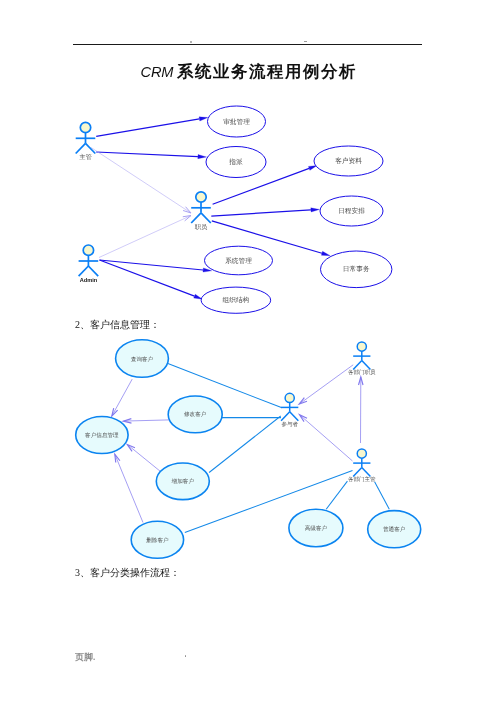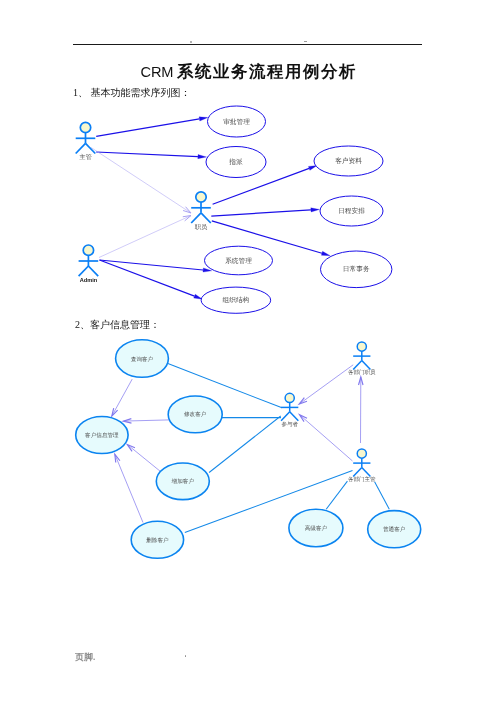--- a/index.html
+++ b/index.html
@@ -3,38 +3,37 @@
 <meta charset="utf-8">
 <style>
   html,body{margin:0;padding:0;background:#ffffff;}
   body{width:496px;height:702px;position:relative;overflow:hidden;
        font-family:"Liberation Serif",serif;}
   .page{position:absolute;inset:0;}
   .hdr-rule{position:absolute;left:73px;top:44px;width:349px;height:0;border-top:1.2px solid #1a1a1a;}
   .hdr-dot{position:absolute;width:2px;height:2px;background:#9a9a9a;border-radius:50%;}
   .doc-title{position:absolute;left:0;top:61px;width:496px;text-align:center;
        font-family:"Liberation Sans",sans-serif;font-size:16.5px;color:#111;white-space:nowrap;}
-  .doc-title .t-latin{font-weight:normal;font-size:14.6px;letter-spacing:-0.2px;}
+  .doc-title .t-latin{font-weight:normal;font-size:14.6px;letter-spacing:-0.2px;font-style:italic;}
   .doc-title .t-cjk{font-weight:bold;font-size:16.4px;letter-spacing:1.6px;margin-right:-1.6px;}
   .sec{position:absolute;font-family:"Liberation Serif",serif;font-size:10px;color:#161616;white-space:nowrap;}
   .sec .num{letter-spacing:0px;}
   .footer{position:absolute;left:75px;top:651px;font-size:9px;color:#8d8d8d;font-family:"Liberation Serif",serif;font-weight:bold;}
   .footer-dot{position:absolute;left:184.5px;top:655px;width:1.8px;height:1.8px;background:#8d8d8d;border-radius:50%;}
   svg{position:absolute;}
 </style>
 </head>
 <body>
 
 <div class="page">
   <div class="hdr-rule"></div>
   <div class="hdr-dot" style="left:190px;top:40.5px"></div>
   <div class="hdr-dot" style="left:304px;top:40.5px;width:3px;height:1.5px;border-radius:0"></div>
   <div class="doc-title"><span class="t-latin">CRM </span><span class="t-cjk">系统业务流程用例分析</span></div>
 
-  <div class="sec" style="left:73px;top:86px"><span class="num">1、 </span><span>基本功能需求序列图：</span></div>
 
   <svg id="diagram1" width="496" height="702" style="left:0;top:0">
       <g>
         <line x1="96.2" y1="136.3" x2="199.4192802683977" y2="118.92737270325983" stroke="#1b10e8" stroke-width="1.2"></line>
         <polygon points="207.90,117.50 199.77,121.00 199.07,116.86" fill="#1b10e8" stroke="#1b10e8" stroke-width="0.25"></polygon>
       </g>
       <g>
         <line x1="96.1" y1="152" x2="197.90880648978288" y2="156.61090609102277" stroke="#1b10e8" stroke-width="1.2"></line>
         <polygon points="206.50,157.00 197.81,158.71 198.00,154.51" fill="#1b10e8" stroke="#1b10e8" stroke-width="0.25"></polygon>
       </g>
@@ -204,16 +203,17 @@
       <g>
         <circle cx="361.8" cy="453.6" r="4.5760000000000005" fill="#f7f7ce" stroke="#0a7ff5" stroke-width="1.496"></circle>
         <line x1="361.8" y1="458.17600000000004" x2="361.8" y2="467.504" stroke="#0a7ff5" stroke-width="1.496"></line>
         <line x1="353.176" y1="463.10400000000004" x2="370.42400000000004" y2="463.10400000000004" stroke="#0a7ff5" stroke-width="1.496"></line>
         <line x1="361.8" y1="467.504" x2="353.176" y2="476.48" stroke="#0a7ff5" stroke-width="1.496"></line>
         <line x1="361.8" y1="467.504" x2="370.42400000000004" y2="476.48" stroke="#0a7ff5" stroke-width="1.496"></line>
         <text x="0" y="0" text-anchor="middle" font-size="10" fill="#565656" font-family="&quot;Liberation Sans&quot;, sans-serif" font-weight="normal" transform="translate(361.8,481.49600000000004) scale(0.5544)">各部门主管</text>
       </g>
     </svg>
 
+  <div class="sec" style="left:75px;top:566px"><span class="num">3、</span><span>客户分类操作流程：</span></div>
 
   <div class="footer">页脚.</div>
   <div class="footer-dot"></div>
 </div>
 
 </body></html>

